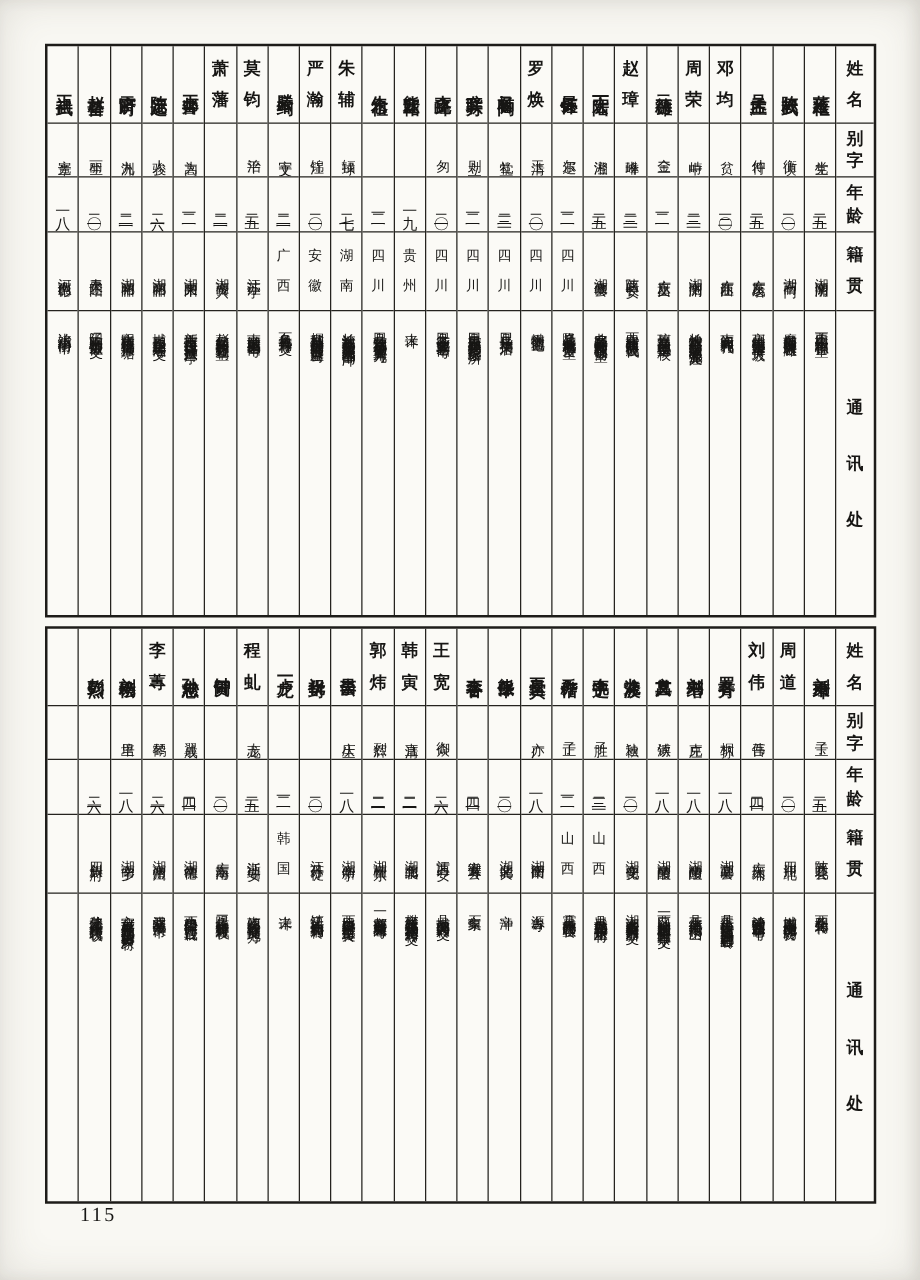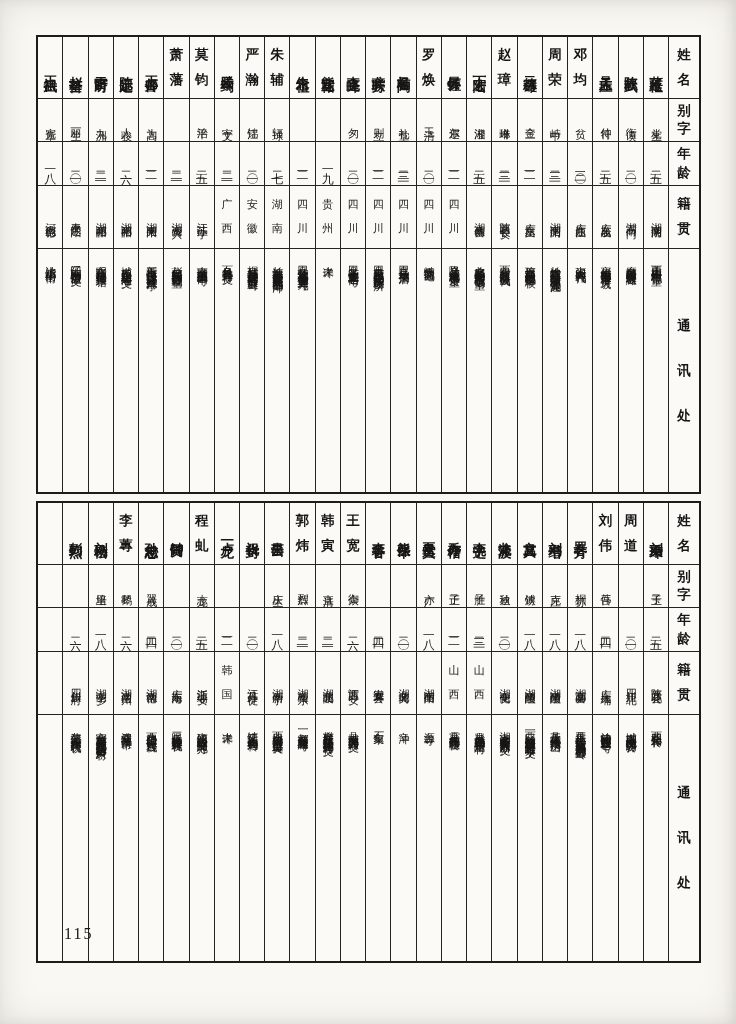--- a/index.html
+++ b/index.html
@@ -42,21 +42,21 @@
   .cell-address .vtext{letter-spacing:1px;}
   .spread{
     height:92%;display:flex;flex-direction:column;
     justify-content:space-evenly;align-items:center;
   }
   .spread-center{
     height:100%;display:flex;flex-direction:column;
     justify-content:center;align-items:center;gap:27px;
   }
   .page-number{
-    position:absolute;left:64px;top:925px;
+    position:absolute;left:64px;top:964px;
     font-size:16px;letter-spacing:2px;font-family:"Liberation Serif","DejaVu Serif",serif;
   }
 </style>
 </head>
 <body>
 
 <div class="page">
   <div class="reg-table" id="table-top">
       <div class="col header-col">
     <div class="cell cell-name">

